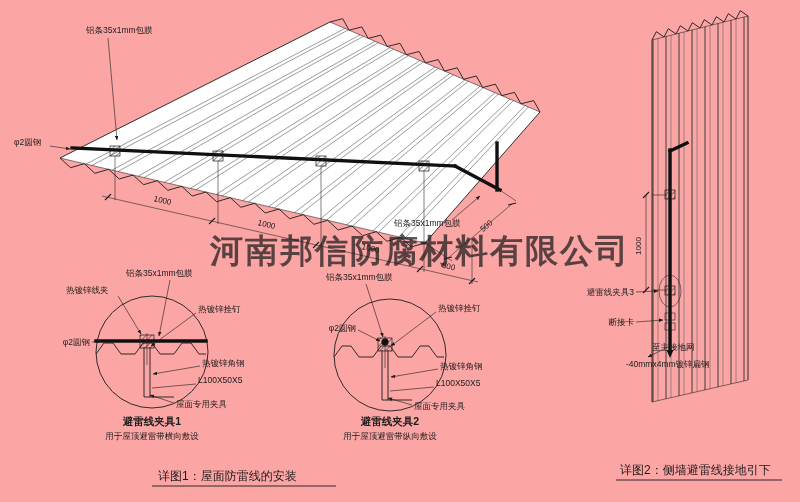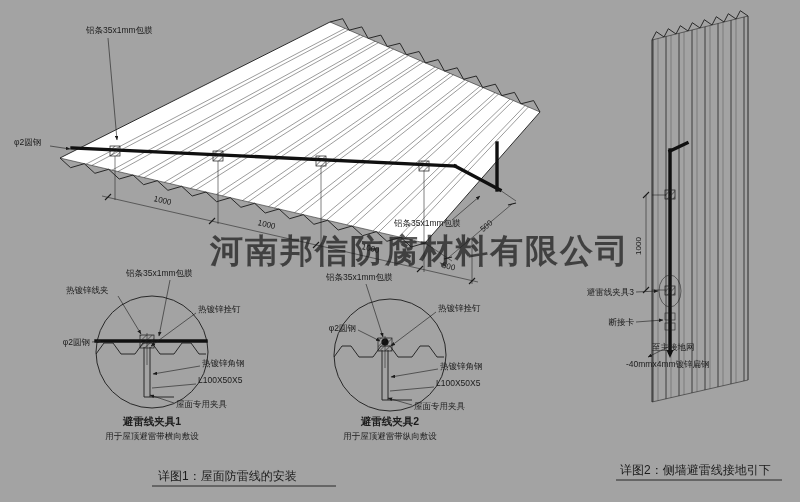--- a/index.html
+++ b/index.html
@@ -1,16 +1,16 @@
 <!DOCTYPE html>
 <html><head>
 <meta charset="utf-8">
 <style>
   html,body{margin:0;padding:0;background:#ffffff;}
-  #stage{position:relative;width:800px;height:502px;background:#a3a3a3;overflow:hidden;}
+  #stage{position:relative;width:800px;height:502px;background:#fca5a5;overflow:hidden;}
   svg{position:absolute;left:0;top:0;}
   text{font-family:"Liberation Sans","DejaVu Sans",sans-serif;fill:#1b1b1b;}
   .lbl{font-size:8.5px;}
   .dimt{font-size:8px;}
   .title{font-size:10.5px;font-weight:bold;}
   .cap{font-size:12px;}
   .wm{font-size:33px;font-weight:bold;letter-spacing:2px;opacity:.72;
       font-family:"Liberation Serif","DejaVu Serif",serif;}
   .ln{stroke:#1b1b1b;stroke-width:.9;fill:none;}
   .thin{stroke:#1b1b1b;stroke-width:.55;fill:none;}

